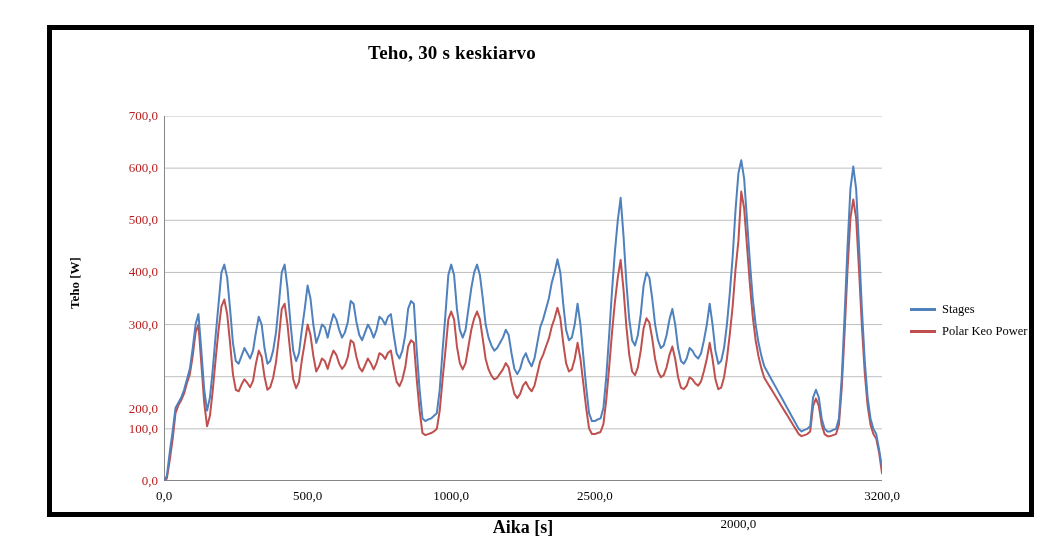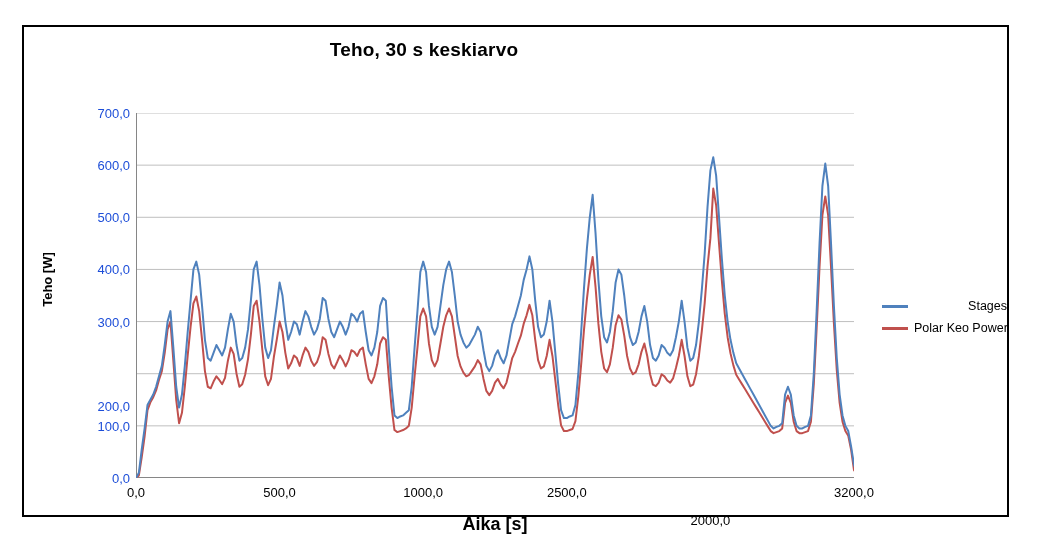--- a/index.html
+++ b/index.html
@@ -10,27 +10,28 @@
   }
   #page {
     position: relative;
     width: 1050px;
     height: 550px;
     background: #ffffff;
     overflow: hidden;
   }
   #chart-frame {
     position: absolute;
-    left: 22px;
+    left: 47px;
     top: 25px;
     width: 987px;
     height: 492px;
     background: #ffffff;
-    border: 2px solid #000000;
+    border: 5px solid #000000;
     box-sizing: border-box;
+    font-family: Liberation Serif, serif;
   }
   #chart-title {
     position: absolute;
     left: 0;
     top: 12px;
     width: 800px;
     text-align: center;
     font-size: 19px;
     font-weight: bold;
     color: #000000;
@@ -47,21 +48,21 @@
     display: block;
     width: 718px;
     height: 365px;
   }
   .ytick {
     position: absolute;
     right: 0;
     width: 70px;
     text-align: right;
     font-size: 13px;
-    color: #1d4ed8;
+    color: #b91c1c;
     transform: translateY(-50%);
     white-space: nowrap;
   }
   #ytick-layer {
     position: absolute;
     left: 32px;
     top: 86px;
     width: 74px;
     height: 365px;
   }
@@ -106,21 +107,20 @@
   #legend {
     position: absolute;
     left: 858px;
     top: 268px;
     width: 125px;
   }
   .legend-row {
     display: flex;
     align-items: center;
     height: 22px;
-    justify-content: space-between;
   }
   .legend-swatch {
     width: 26px;
     height: 3px;
     margin-right: 6px;
     flex: none;
   }
   .legend-label {
     font-size: 12.5px;
     color: #000000;

